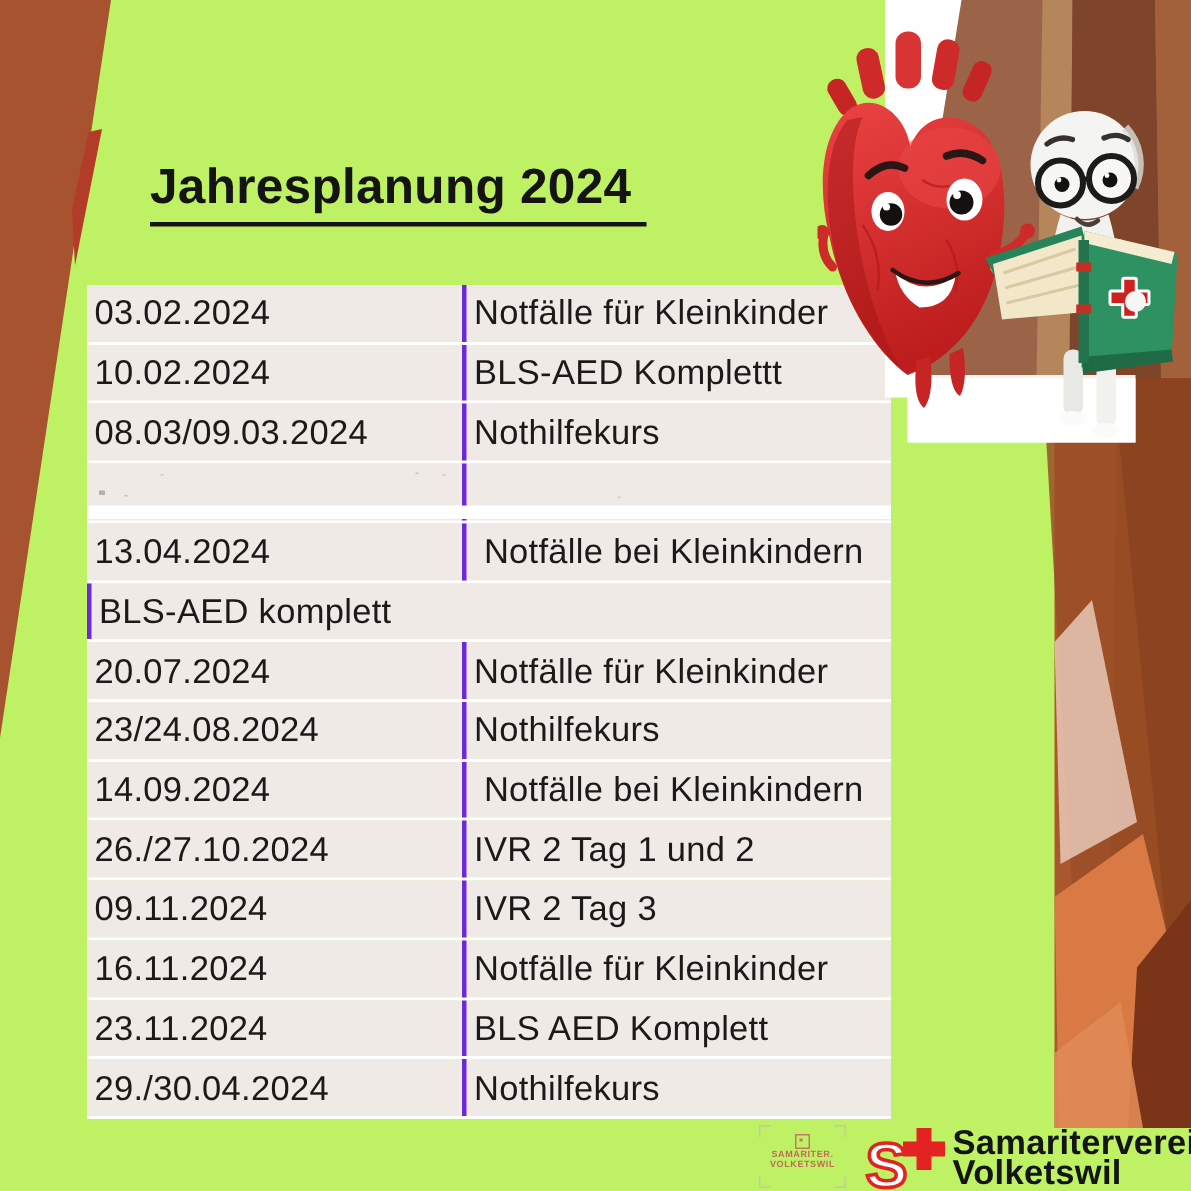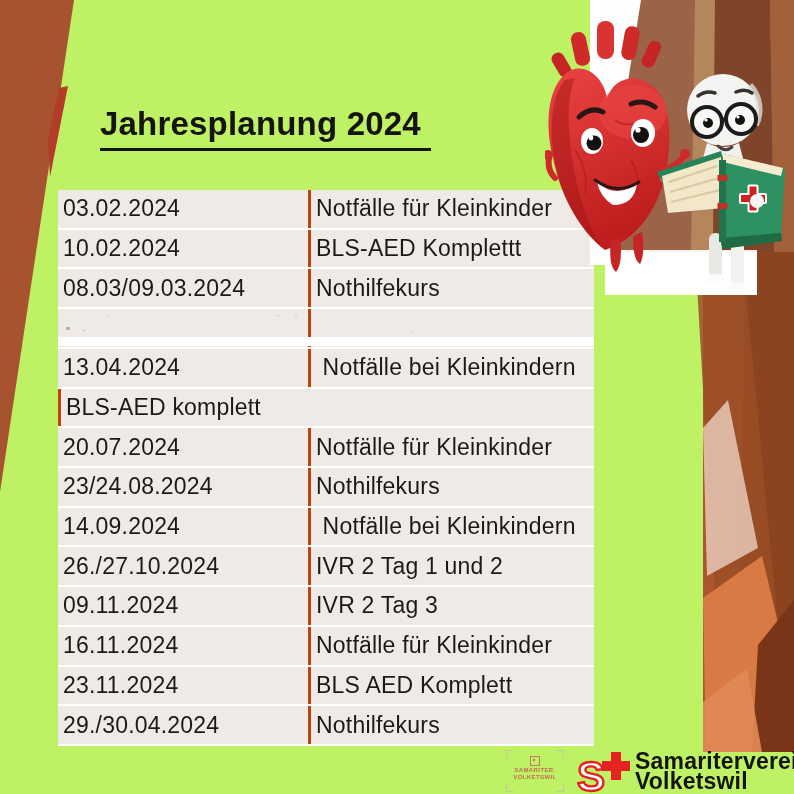--- a/index.html
+++ b/index.html
@@ -16,21 +16,21 @@
          padding:0 10px 6px 0;line-height:36px;}
 
   
   .table{position:absolute;left:58px;top:190px;width:536px;height:556px;
          display:grid;grid-template-rows:repeat(14,1fr);}
   .row{display:grid;grid-template-columns:250px 1fr;border-bottom:2px solid #fff;
        background:#f0eae7;position:relative;}
   .cell{display:flex;align-items:center;font-size:23px;color:#1c1a19;
         letter-spacing:.2px;overflow:hidden;}
   .date{padding-left:5px;}
-  .course{border-left:3px solid #c2410c;padding-left:5px;white-space:pre;}
+  .course{border-left:3px solid #6d28d9;padding-left:5px;white-space:pre;}
   
   .row.erased::before{content:"";position:absolute;left:8px;top:18px;width:4px;height:3px;
         background:#b9aeab;box-shadow:16px 2px 0 -1px #c4bab6,40px -12px 0 -1px #cfc6c2,
         210px -13px 0 -1px #cdc3bf,228px -12px 0 -1px #cdc3bf,345px 3px 0 -1px #d4ccc8;}
   .row.erased::after{content:"";position:absolute;left:0;right:0;bottom:1px;height:9px;background:#fff;}
 
   
   .scene{position:absolute;left:545px;top:0;width:249px;height:300px;pointer-events:none;}
 
   

